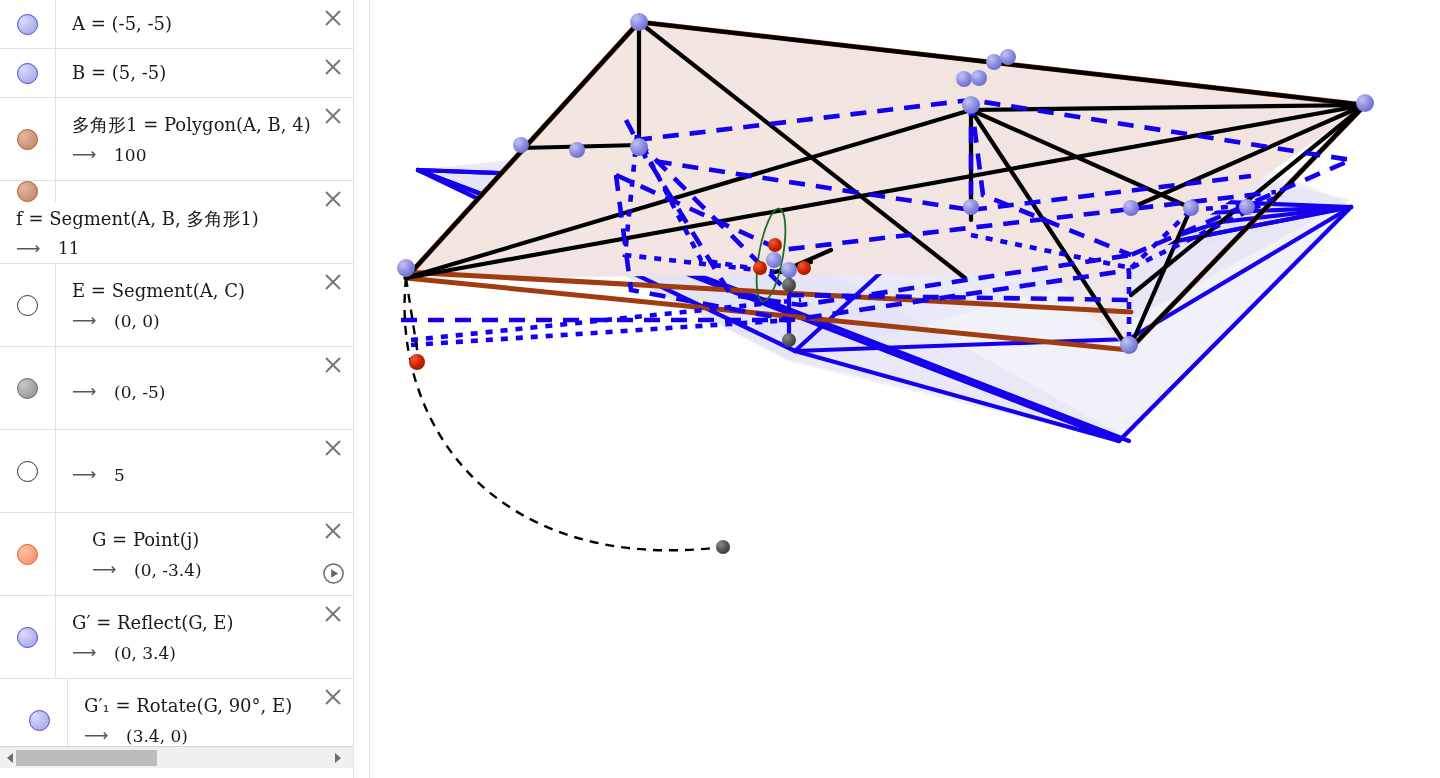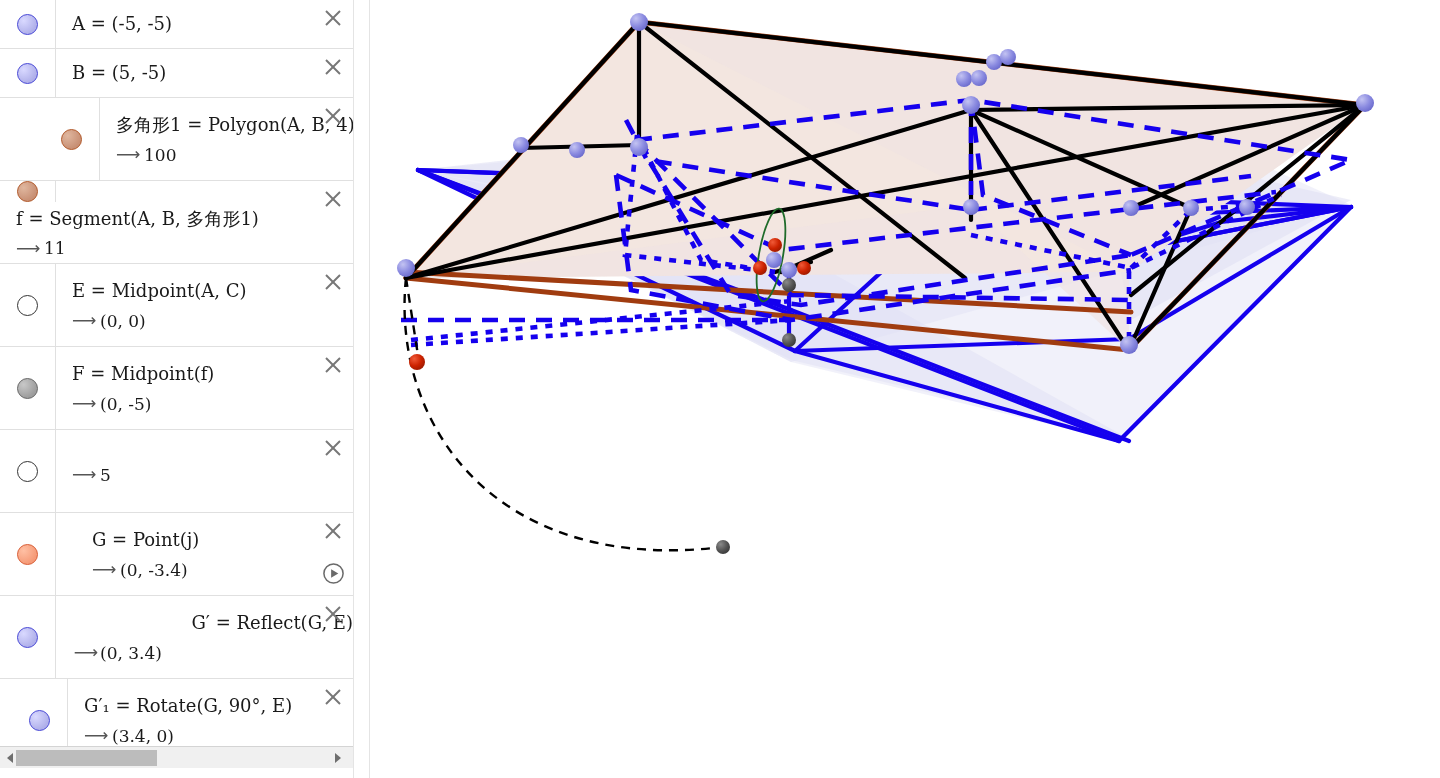--- a/index.html
+++ b/index.html
@@ -81,21 +81,21 @@
     display: inline-block;
     width: 26px;
     color: #555;
     font-size: 17px;
     line-height: 1;
   }
   .av-value {
     font-family: "DejaVu Serif", serif;
     font-size: 17px;
     color: #1a1a1a;
-    margin-left: 2px;
+    margin-left: 16px;
   }
   .av-close {
     position: absolute;
     right: 10px; top: 8px;
     width: 20px; height: 20px;
     cursor: pointer;
   }
   .av-close svg { display:block; }
   .av-play {
     position: absolute;
@@ -187,21 +187,21 @@
           <div class="av-content">
             <div class="av-definition">B = (5, -5)</div>
           </div>
           <div class="av-close">
             <svg viewBox="0 0 20 20" width="20" height="20">
               <line x1="3" y1="3" x2="17" y2="17" stroke="#777" stroke-width="2"></line>
               <line x1="17" y1="3" x2="3" y2="17" stroke="#777" stroke-width="2"></line>
             </svg>
           </div>
         </div>
-        <div class="av-row" style="min-height: 83px; padding-left: 44px;">
+        <div class="av-row" style="min-height: 83px;">
           <div class="av-marker-cell">
             <div class="av-marker filled-brown"></div>
           </div>
           <div class="av-content">
             <div class="av-definition">多角形1 = Polygon(A, B, 4)</div>
             <div class="av-value-line">
               <span class="av-arrow">⟶</span>
               <span class="av-value">100</span>
             </div>
           </div>
@@ -228,39 +228,38 @@
               <line x1="3" y1="3" x2="17" y2="17" stroke="#777" stroke-width="2"></line>
               <line x1="17" y1="3" x2="3" y2="17" stroke="#777" stroke-width="2"></line>
             </svg>
           </div>
         </div>
         <div class="av-row" style="min-height: 83px;">
           <div class="av-marker-cell">
             <div class="av-marker hollow"></div>
           </div>
           <div class="av-content">
-            <div class="av-definition">E = Midpoint(A, C)</div>
+            <div class="av-definition">E = Segment(A, C)</div>
             <div class="av-value-line">
               <span class="av-arrow">⟶</span>
               <span class="av-value">(0, 0)</span>
             </div>
           </div>
           <div class="av-close">
             <svg viewBox="0 0 20 20" width="20" height="20">
               <line x1="3" y1="3" x2="17" y2="17" stroke="#777" stroke-width="2"></line>
               <line x1="17" y1="3" x2="3" y2="17" stroke="#777" stroke-width="2"></line>
             </svg>
           </div>
         </div>
         <div class="av-row" style="min-height: 83px;">
           <div class="av-marker-cell">
             <div class="av-marker filled-gray"></div>
           </div>
           <div class="av-content">
-            <div class="av-definition">F = Midpoint(f)</div>
             <div class="av-value-line">
               <span class="av-arrow">⟶</span>
               <span class="av-value">(0, -5)</span>
             </div>
           </div>
           <div class="av-close">
             <svg viewBox="0 0 20 20" width="20" height="20">
               <line x1="3" y1="3" x2="17" y2="17" stroke="#777" stroke-width="2"></line>
               <line x1="17" y1="3" x2="3" y2="17" stroke="#777" stroke-width="2"></line>
             </svg>
@@ -298,21 +297,21 @@
             <svg viewBox="0 0 20 20" width="20" height="20">
               <line x1="3" y1="3" x2="17" y2="17" stroke="#777" stroke-width="2"></line>
               <line x1="17" y1="3" x2="3" y2="17" stroke="#777" stroke-width="2"></line>
             </svg>
           </div>
           <div class="av-play"><svg viewBox="0 0 24 24" width="23" height="23">
               <circle cx="12" cy="12" r="10" fill="none" stroke="#6a6a6a" stroke-width="1.6"></circle>
               <polygon points="9.5,7.5 17,12 9.5,16.5" fill="#6a6a6a"></polygon>
             </svg></div>
         </div>
-        <div class="av-row" style="min-height: 83px; text-align: right;">
+        <div class="av-row" style="min-height: 83px;">
           <div class="av-marker-cell">
             <div class="av-marker filled-blue"></div>
           </div>
           <div class="av-content">
             <div class="av-definition">G′ = Reflect(G, E)</div>
             <div class="av-value-line">
               <span class="av-arrow">⟶</span>
               <span class="av-value">(0, 3.4)</span>
             </div>
           </div>

